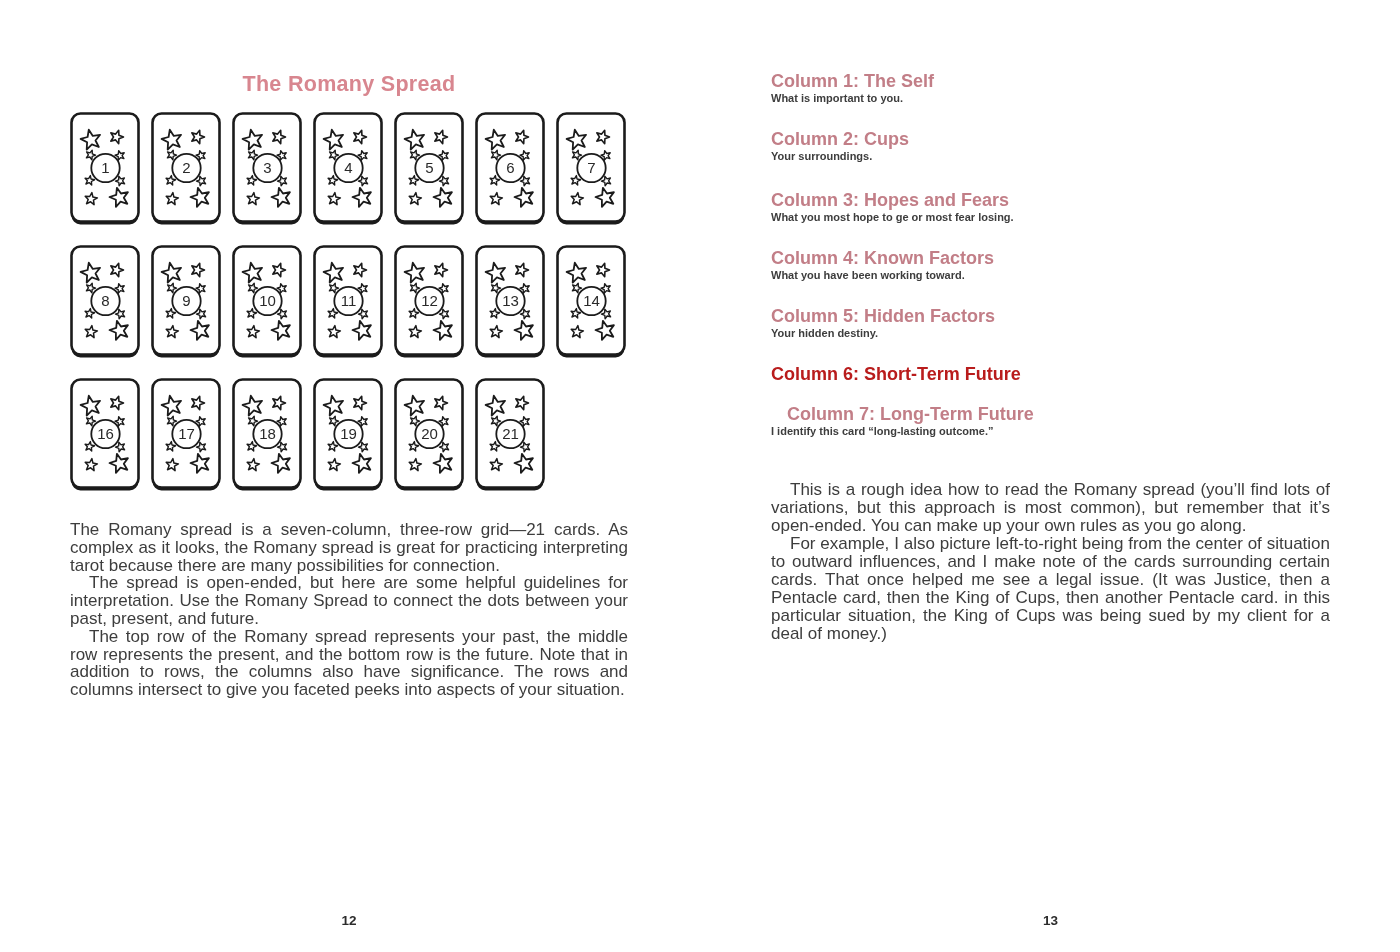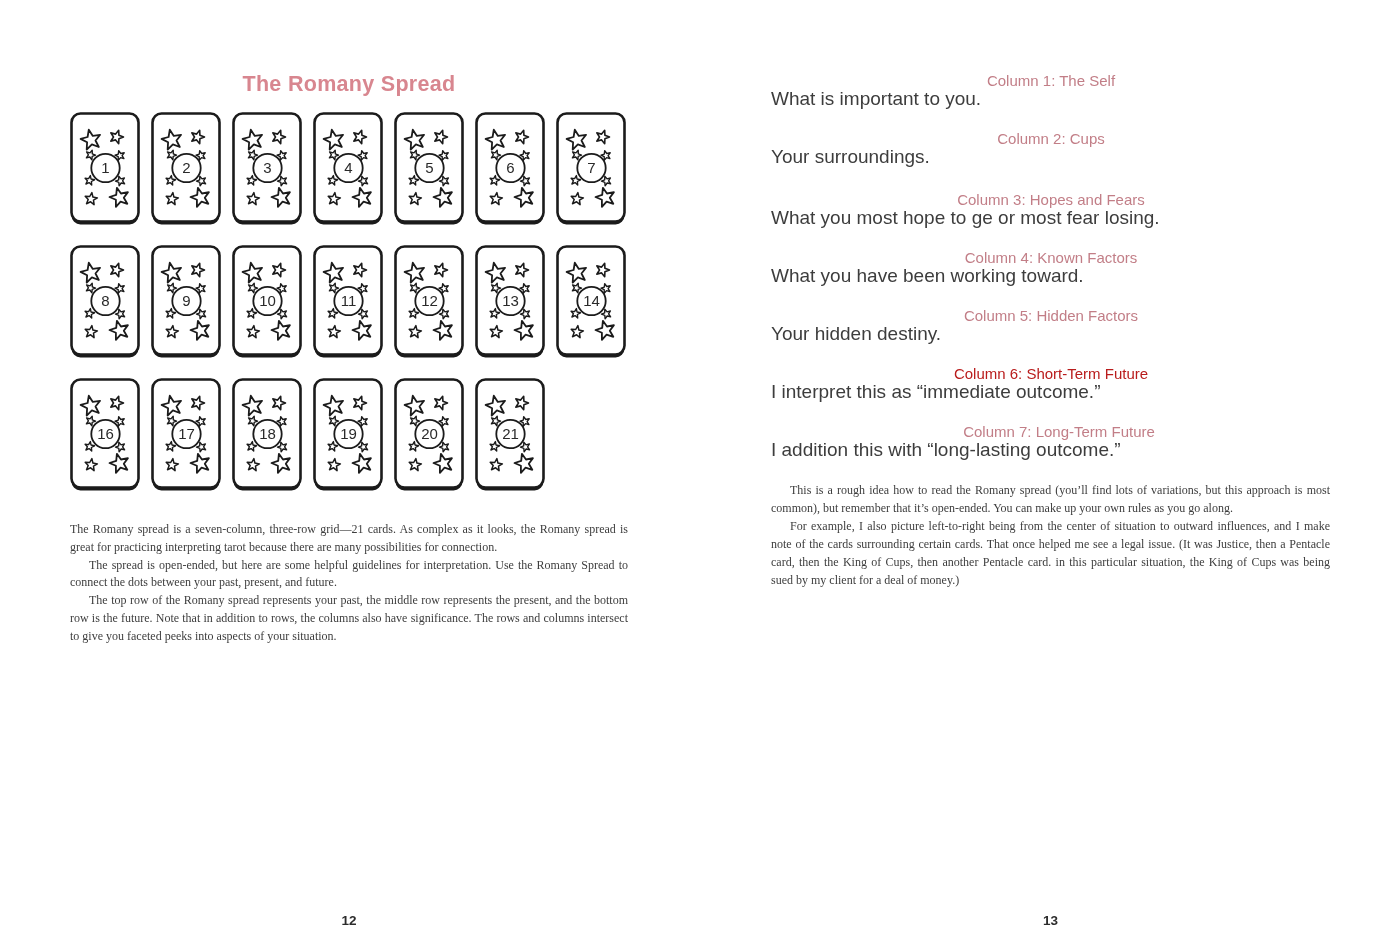--- a/index.html
+++ b/index.html
@@ -22,30 +22,30 @@
   }
   #cardGrid {
     left: 70px; top: 112px;
     display: grid;
     grid-template-columns: repeat(7, 70px);
     gap: 20px 11px;
   }
   .card { width: 70px; height: 113px; }
   .card svg { display: block; }
 
-  .bodytext { font-size: 12px; line-height: 17.8px; text-align: justify; font-family: Liberation Serif, serif; }
+  .bodytext { font-size: 17px; line-height: 17.8px; text-align: justify; }
   #leftParas { left: 70px; top: 521px; width: 558px; }
   #rightParas { left: 771px; top: 481px; width: 559px; line-height: 18px; }
   .bodytext p.indent { text-indent: 19px; }
 
   
   #columnDefs { left: 771px; top: 73px; width: 560px; }
   .colgroup { margin-bottom: 24px; }
-  .colhead { font-size: 15px; font-weight: normal; line-height: 16px; margin-bottom: 1px; text-align: center; }
-  .colbody { font-size: 19px; line-height: 17px; }
+  .colhead { font-size: 18px; font-weight: bold; line-height: 16px; margin-bottom: 1px; }
+  .colbody { font-size: 11px; line-height: 17px; font-weight: bold; }
 
   
   .pagenum { font-size: 13.5px; font-weight: bold; color: #2c2c2c; text-align: center; }
   #pn-left  { left: 70px;  top: 913px; width: 558px; }
   #pn-right { left: 771px; top: 913px; width: 559px; }
 </style>
 </head>
 <body style="color: rgb(61, 61, 61); background: rgb(255, 255, 255);">
 
 <div>
@@ -399,25 +399,24 @@
       <div class="colgroup">
         <div class="colhead" style="color: rgb(194, 126, 135);">Column 4: Known Factors</div>
         <div class="colbody">What you have been working toward.</div>
       </div>
       <div class="colgroup">
         <div class="colhead" style="color: rgb(194, 126, 135);">Column 5: Hidden Factors</div>
         <div class="colbody">Your hidden destiny.</div>
       </div>
       <div class="colgroup">
         <div class="colhead" style="color: #b91c1c; margin-top: 13px;">Column 6: Short-Term Future</div>
-        <div class="colbody">I interpret this as “immediate outcome.”</div>
       </div>
       <div class="colgroup">
         <div class="colhead" style="color: rgb(194, 126, 135); margin-left: 16px;">Column 7: Long-Term Future</div>
-        <div class="colbody">I addition this with “long-lasting outcome.”</div>
+        <div class="colbody">I identify this card “long-lasting outcome.”</div>
       </div>
     </div>
 
   <div class="abs bodytext" id="rightParas">
       <p class="indent">This is a rough idea how to read the Romany spread (you’ll find lots of variations, but this approach is most common), but remember that it’s open-ended. You can make up your own rules as you go along.</p>
       <p class="indent">For example, I also picture left-to-right being from the center of situation to outward influences, and I make note of the cards surrounding certain cards. That once helped me see a legal issue. (It was Justice, then a Pentacle card, then the King of Cups, then another Pentacle card. in this particular situation, the King of Cups was being sued by my client for a deal of money.)</p>
     </div>
 
   <div class="abs pagenum" id="pn-right">13</div>
 

